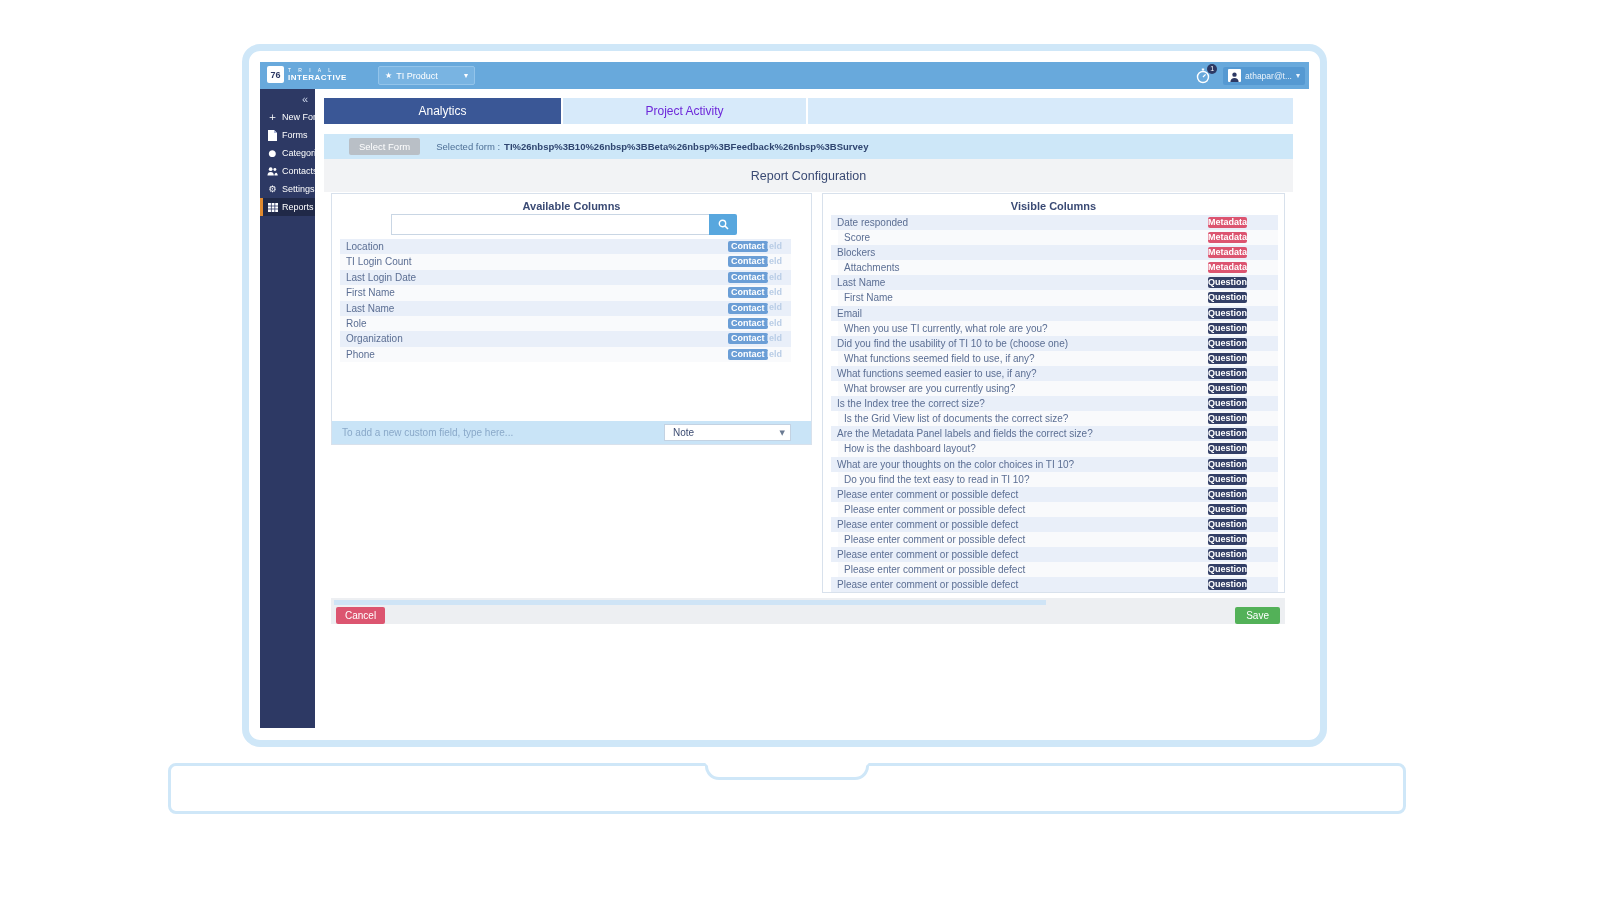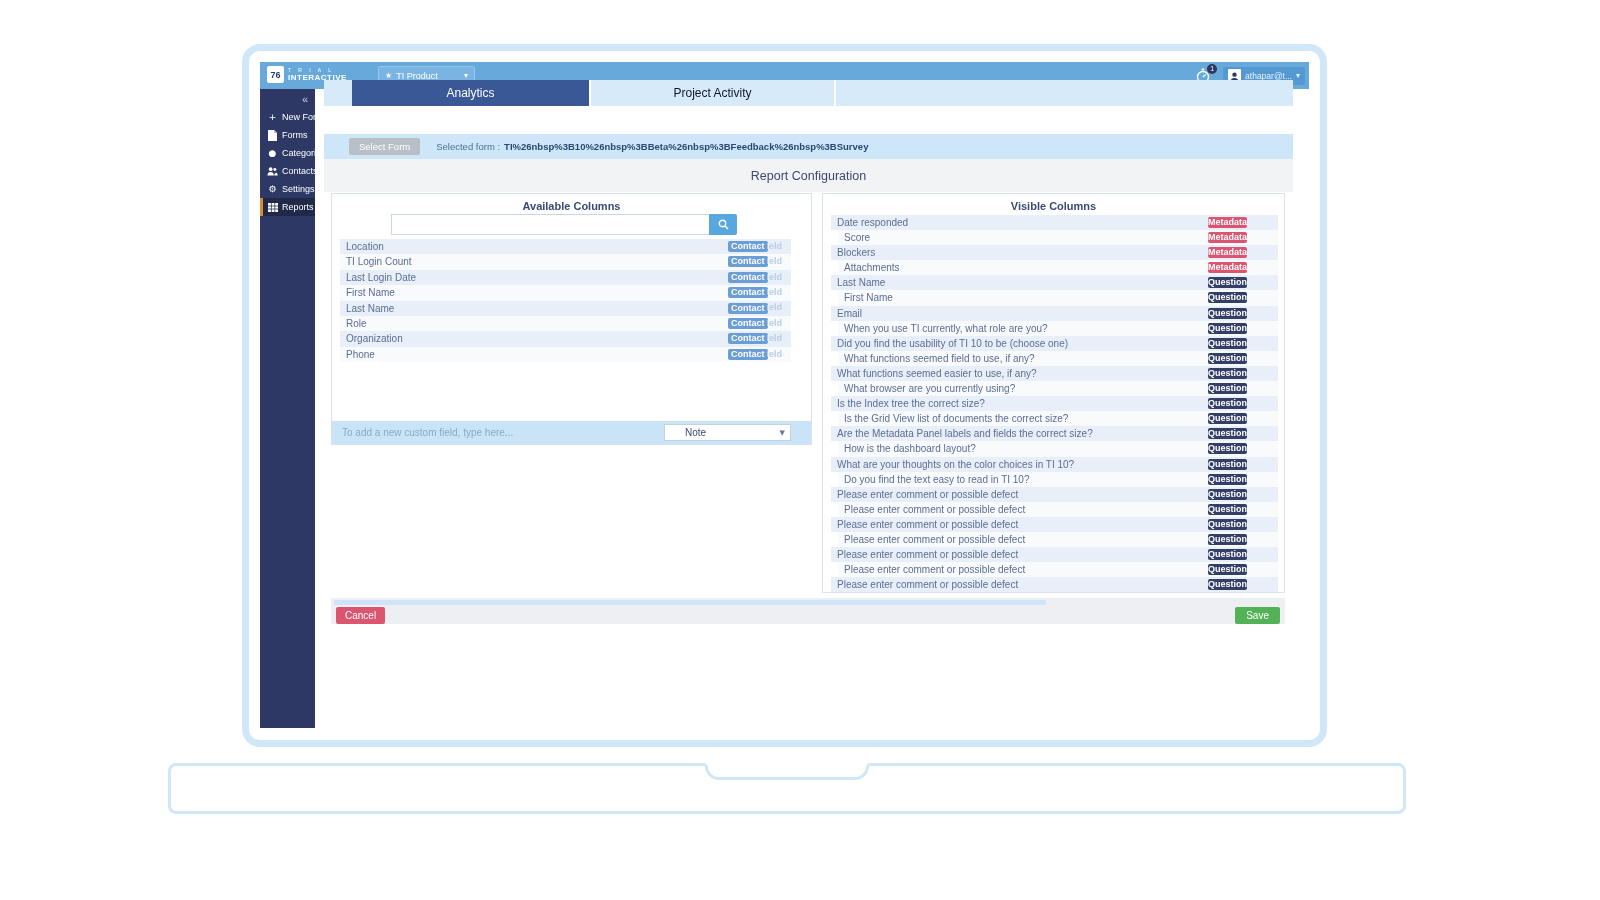--- a/index.html
+++ b/index.html
@@ -46,23 +46,23 @@
   .sidebar{position:absolute;left:0;top:27px;width:55px;height:639px;background:#2d3964;}
   .collapse{position:absolute;right:7px;top:4px;color:#cdd6ea;font-size:11px;cursor:pointer;}
   .nav{position:absolute;left:0;top:19px;width:55px;}
   .nav-item{height:18px;display:flex;align-items:center;gap:4px;padding-left:7px;cursor:pointer;
     color:#ffffff;font-size:9px;white-space:nowrap;}
   .nav-item .ni{width:11px;display:inline-flex;justify-content:center;align-items:center;
     font-family:"DejaVu Sans",sans-serif;font-size:9px;flex:none;}
   .nav-item.active{background:rgba(0,0,0,.28);border-left:3px solid #e08a2e;padding-left:4px;}
 
   
-  .tabs{position:absolute;left:64px;top:18px;width:969px;height:26px;background:#d7eafa;display:flex;padding-left:28px;}
+  .tabs{position:absolute;left:64px;top:36px;width:969px;height:26px;background:#d7eafa;display:flex;}
   .tab{height:26px;display:flex;align-items:center;justify-content:center;font-size:12px;
-    color:#0f172a;border-right:2px solid #ffffff;cursor:pointer;}
+    color:#6d28d9;border-right:2px solid #ffffff;cursor:pointer;}
   .tab.t0{width:239px;background:#3a5796;color:#ffffff;}
   .tab.t1{width:245px;}
 
   
   .formbar{position:absolute;left:64px;top:72px;width:969px;height:25px;background:#cde7f8;
     display:flex;align-items:center;}
   .select-form-btn{margin-left:25px;background:#b9bfc6;color:#ffffff;font-size:9.5px;
     padding:3px 10px;border:none;border-radius:2px;cursor:pointer;}
   .sel-label{margin-left:16px;font-size:9.5px;color:#4d6f96;}
   .sel-value{margin-left:4px;font-size:9.5px;font-weight:bold;color:#2f4570;}
@@ -94,21 +94,21 @@
     padding:0 3px;border-radius:2px;max-width:40px;overflow:hidden;white-space:nowrap;}
   .badge-ghost{color:#b9cde6;font-size:9px;font-weight:bold;margin-left:1px;white-space:nowrap;text-align:right;}
 
   .addbar{position:absolute;left:0;bottom:0;width:479px;height:23px;background:#c9e4f7;
     display:flex;align-items:center;}
   .add-input{margin-left:8px;width:300px;background:transparent;border:none;outline:none;
     font-size:10px;color:#5b6e93;}
   .add-input::placeholder{color:#8aa9c9;}
   .note-select{position:absolute;left:332px;top:3px;width:127px;height:17px;background:#fff;
     border:1px solid #c3d2e2;display:flex;align-items:center;font-size:10px;color:#3c4c72;
-    padding-left:20px;cursor:pointer;}
+    padding-left:8px;cursor:pointer;}
   .note-select .caret{position:absolute;right:5px;font-size:7px;color:#6a7a92;
     font-family:"DejaVu Sans",sans-serif;}
 
   .vlist{position:absolute;left:8px;top:21px;width:447px;}
   .vrow{position:relative;height:15.1px;line-height:15.1px;font-size:10px;color:#5b6e93;
     padding-left:6px;cursor:pointer;}
   .vrow.odd{background:#e9eff9;}
   .vrow.even{background:#f9fafc;margin-left:7px;}
   .vbadge{position:absolute;right:31px;top:2px;height:11px;line-height:11px;color:#fff;
     font-size:9px;font-weight:bold;padding:0 0;border-radius:2px;}

